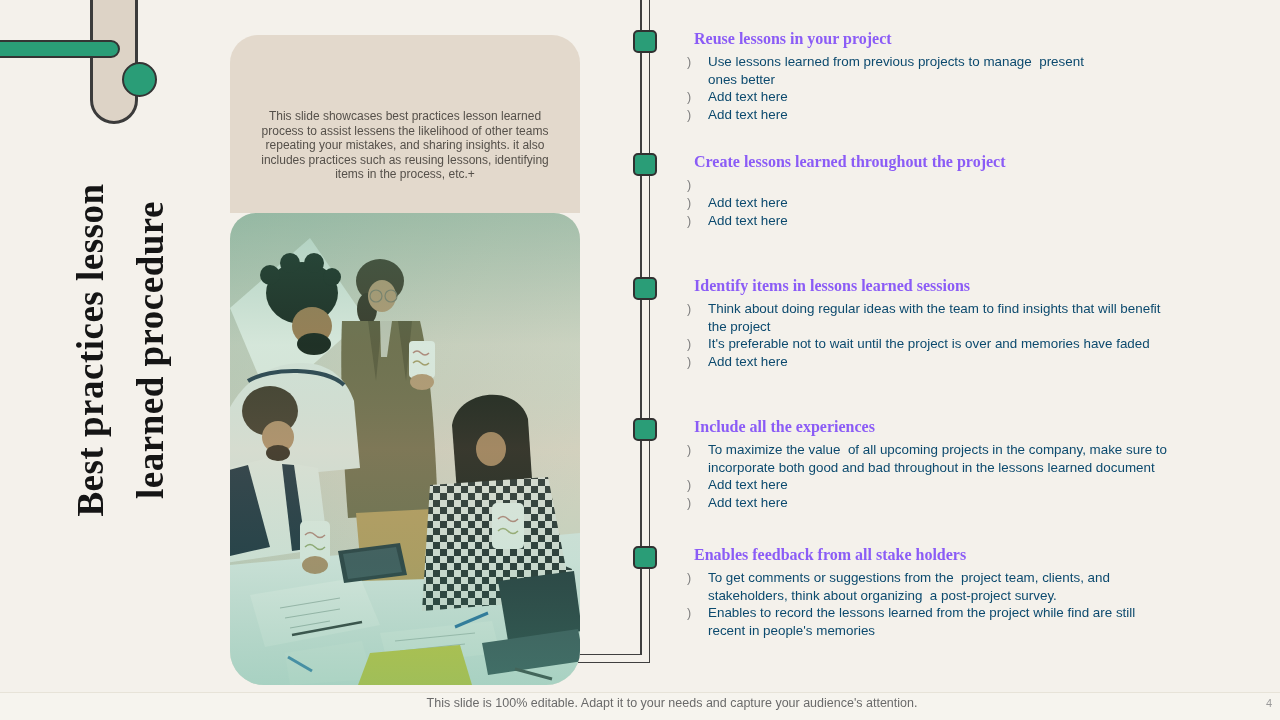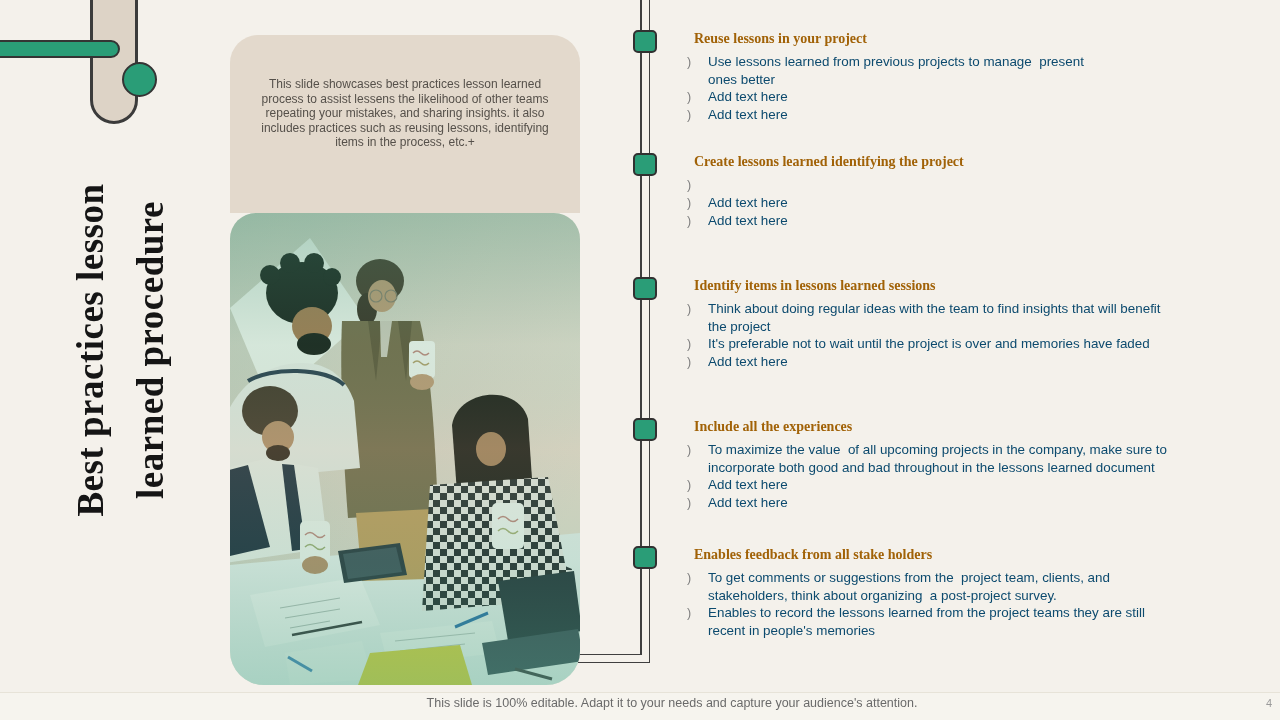--- a/index.html
+++ b/index.html
@@ -16,33 +16,33 @@
 
   
   .slide-title{position:absolute;left:-139px;top:290px;width:520px;height:120px;
                transform:rotate(-90deg);text-align:center;white-space:pre-line;
                font-family:"Liberation Serif","DejaVu Serif",serif;font-weight:bold;
                font-size:37px;line-height:60px;color:#151515;letter-spacing:0.5px;z-index:2;}
 
   
   .desc-box{position:absolute;left:230px;top:35px;width:350px;height:178px;background:#e3d9cc;
             border-radius:28px 28px 0 0;z-index:2;}
-  .desc-text{position:absolute;left:22px;right:22px;top:42px;text-align:center;white-space:pre-line;
+  .desc-text{position:absolute;left:22px;right:22px;top:74px;text-align:center;white-space:pre-line;
              font-size:12px;line-height:14.6px;color:#55504a;}
   .photo-wrap{position:absolute;left:230px;top:213px;width:350px;height:472px;
               border-radius:26px 26px 34px 34px;overflow:hidden;z-index:2;}
 
   
   .tl-line{position:absolute;background:#3f3f3f;z-index:1;}
   .tl-marker{position:absolute;width:20px;height:19px;background:#2a9d77;border:2px solid #313131;
              border-radius:5px;z-index:3;}
   .tl-section{position:absolute;left:633px;width:600px;z-index:2;}
   .tl-content{margin-left:54px;width:560px;}
-  .tl-heading{font-family:"Liberation Serif","DejaVu Serif",serif;font-weight:bold;font-size:14px;
-              line-height:21px;color:#a16207;padding-left:7px;margin:0 0 4px 0;}
+  .tl-heading{font-family:"Liberation Serif","DejaVu Serif",serif;font-weight:bold;font-size:16px;
+              line-height:21px;color:#8b5cf6;padding-left:7px;margin:0 0 4px 0;}
   .tl-bullet{display:flex;align-items:flex-start;}
   .tl-bullet .glyph{width:21px;flex:0 0 21px;color:#7d7d7d;font-size:12.5px;line-height:17.5px;
                     padding-top:0.5px;}
   .tl-bullet .btext{white-space:pre;font-size:13.4px;line-height:17.5px;color:#0c4a6e;}
 
   
   .footer-strip{position:absolute;left:0;top:692px;width:1280px;height:28px;background:#f6f4ee;
                 border-top:1px solid #e7e3d8;z-index:1;}
   .footer-text{position:absolute;left:0;top:696px;width:1280px;text-align:center;font-size:12.5px;
                color:#6a6a6a;z-index:2;padding-left:32px;}
@@ -185,21 +185,21 @@
               <span class="glyph">)</span>
               <span class="btext">Add text here</span>
             </div>
           </div>
     </div>
   </div>
 
   <div class="tl-section" style="top: 151px;">
     <div class="tl-marker" style="left:0;top:2px;"></div>
     <div class="tl-content">
-      <div class="tl-heading">Create lessons learned identifying the project</div>
+      <div class="tl-heading">Create lessons learned throughout the project</div>
       <div class="bullets">
             <div class="tl-bullet">
               <span class="glyph">)</span>
             </div>
             <div class="tl-bullet">
               <span class="glyph">)</span>
               <span class="btext">Add text here</span>
             </div>
             <div class="tl-bullet">
               <span class="glyph">)</span>
@@ -258,21 +258,21 @@
     <div class="tl-content">
       <div class="tl-heading">Enables feedback from all stake holders</div>
       <div class="bullets">
             <div class="tl-bullet">
               <span class="glyph">)</span>
               <span class="btext">To get comments or suggestions from the  project team, clients, and
 stakeholders, think about organizing  a post-project survey.</span>
             </div>
             <div class="tl-bullet">
               <span class="glyph">)</span>
-              <span class="btext">Enables to record the lessons learned from the project teams they are still
+              <span class="btext">Enables to record the lessons learned from the project while find are still
 recent in people's memories</span>
             </div>
           </div>
     </div>
   </div>
 </div>
 
   <div class="footer-strip"></div>
   <div class="footer-text">This slide is 100% editable. Adapt it to your needs and capture your audience's attention.</div>
   <div class="page-number">4</div>

